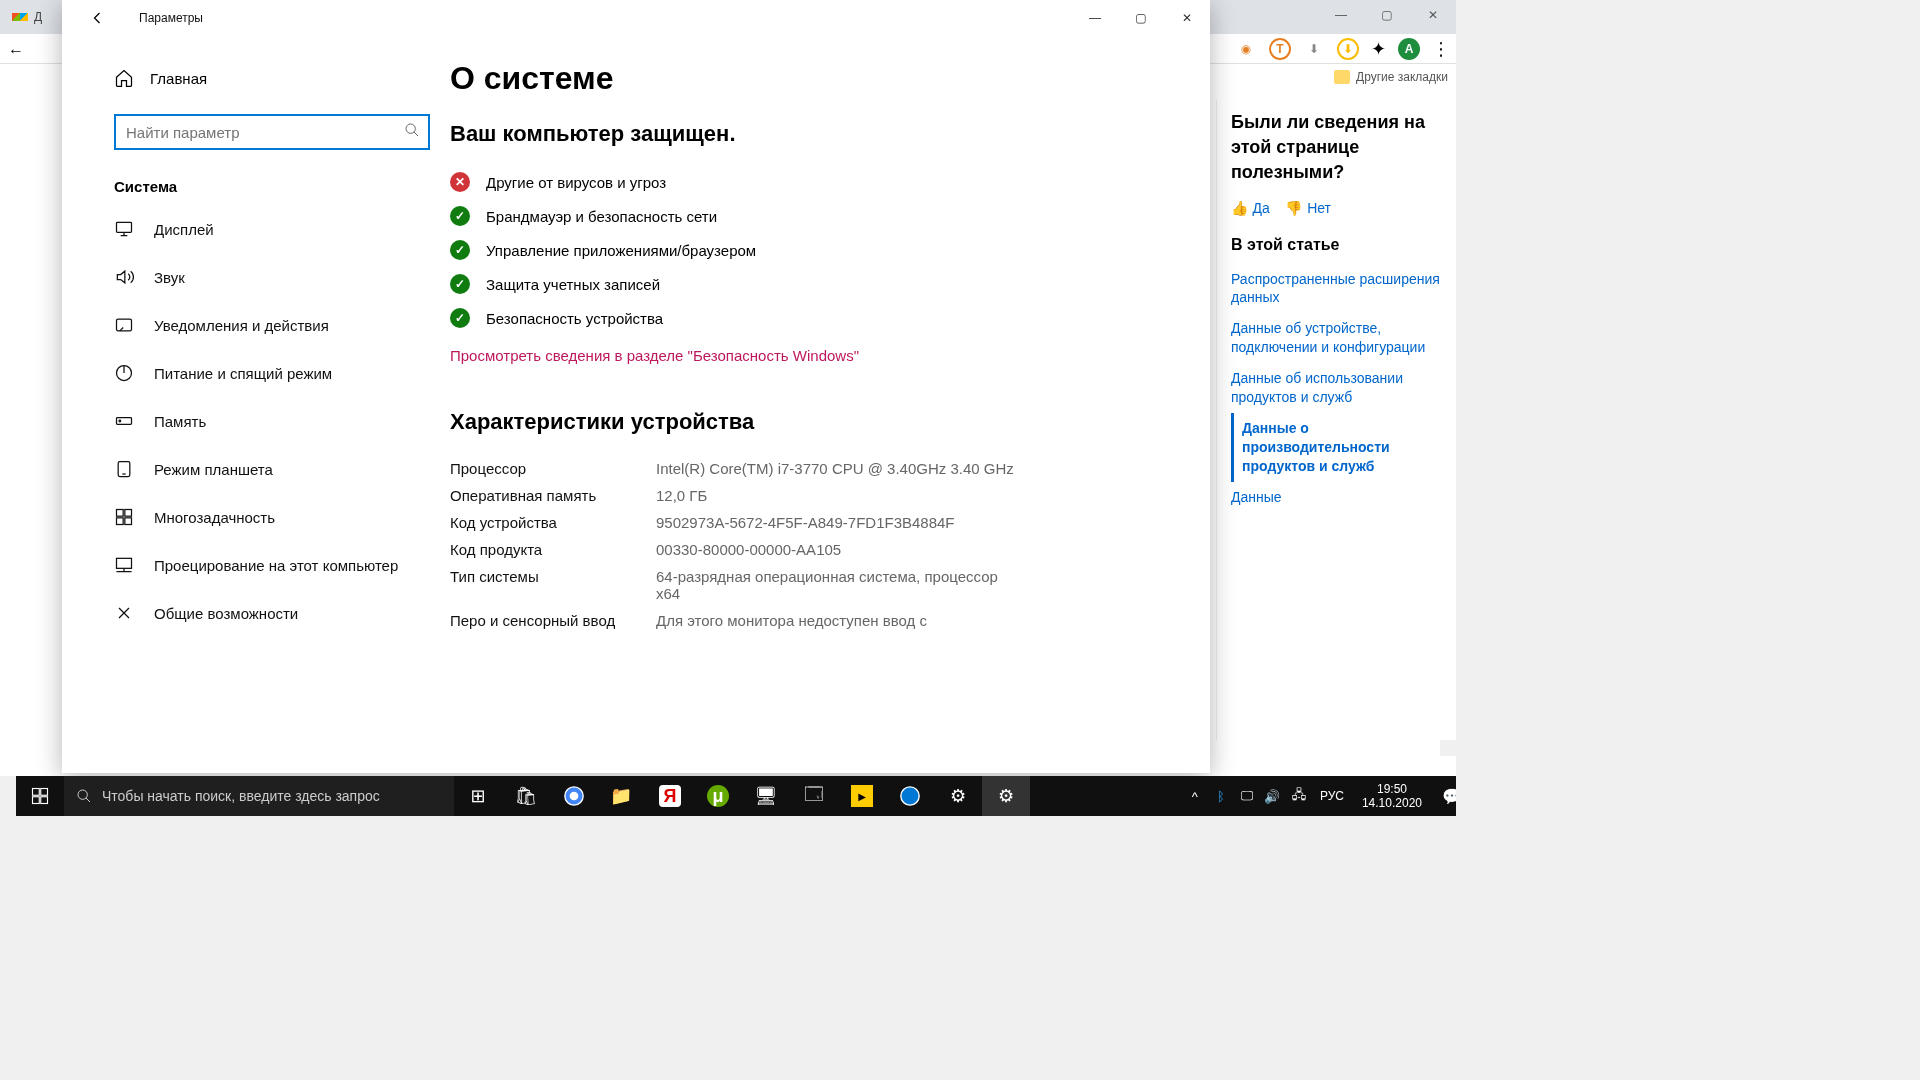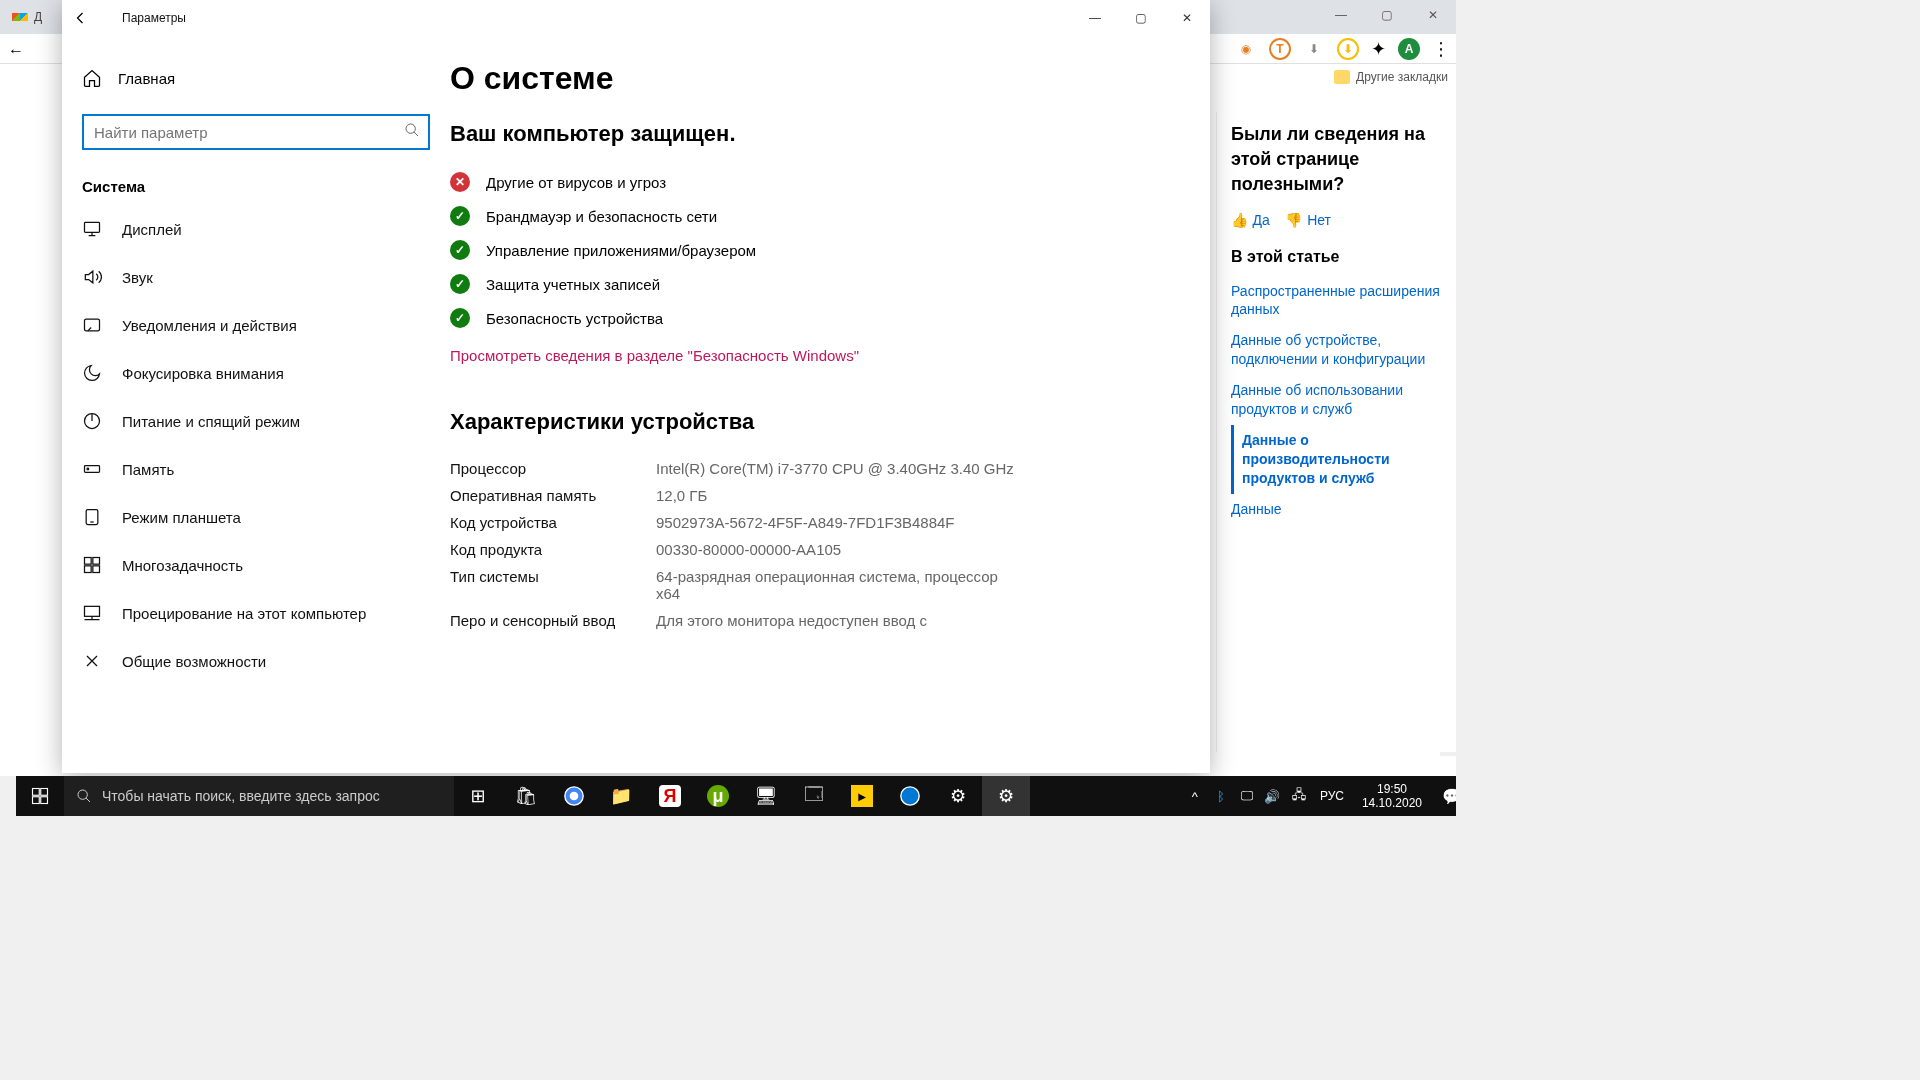--- a/index.html
+++ b/index.html
@@ -14,28 +14,28 @@
 .titlebar-btns-bg { position:absolute; right:0; top:0; display:flex; }
 .tbtn-bg { width:46px; height:30px; display:flex; align-items:center; justify-content:center; color:#555; font-size:12px; }
 .browser-right-icons { position:absolute; right:6px; top:38px; display:flex; align-items:center; gap:12px; }
 .circ { width:22px; height:22px; border-radius:50%; display:flex; align-items:center; justify-content:center; font-size:12px; }
 .avatar-a { background:#1e8e3e; color:#fff; font-weight:600; }
 .bookmarks-bar-bg { position:absolute; right:8px; top:70px; font-size:12px; color:#555; display:flex; align-items:center; gap:6px; }
 .folder-ic { width:16px; height:14px; background:#ffd869; border-radius:2px; }
 
 
 .settings-window { position:absolute; left:62px; top:0; width:1148px; height:773px; background:#fff; box-shadow:0 4px 24px rgba(0,0,0,.3); display:flex; flex-direction:column; }
-.settings-titlebar { height:36px; display:flex; align-items:center; padding-left:8px; }
+.settings-titlebar { height:36px; display:flex; align-items:center; padding-left:25px; }
 .settings-back { width:20px; height:20px; display:flex; align-items:center; justify-content:center; cursor:pointer; }
 .settings-title { margin-left:32px; font-size:12px; color:#111; }
 .settings-winbtns { margin-left:auto; display:flex; }
 .settings-winbtns .wbtn { width:46px; height:30px; display:flex; align-items:center; justify-content:center; font-size:12px; color:#333; cursor:pointer; }
 
 .settings-body { display:flex; flex:1; overflow:hidden; }
-.sidebar { width:388px; padding-top:24px; overflow-y:auto; }
+.sidebar { width:388px; padding-top:24px; overflow-y:auto;padding-left:32px; }
 .home-row { display:flex; align-items:center; gap:16px; padding:8px 20px; font-size:15px; cursor:pointer; }
 .home-row svg { width:20px; height:20px; }
 .search-wrap { margin:18px 20px 0 20px; }
 .search-input { width:100%; height:36px; border:2px solid #0078d4; padding:0 32px 0 10px; font-size:15px; outline:none; }
 .search-wrap { position:relative; }
 .search-ic { position:absolute; right:10px; top:50%; transform:translateY(-50%); color:#666; }
 .cat-label { padding:28px 20px 10px 20px; font-size:15px; font-weight:600; }
 .side-item { display:flex; align-items:center; gap:20px; padding:14px 20px; font-size:15px; color:#111; cursor:pointer; }
 .side-item svg { width:20px; height:20px; flex:none; }
 
@@ -46,21 +46,21 @@
 .badge { width:20px; height:20px; border-radius:50%; display:flex; align-items:center; justify-content:center; color:#fff; font-size:12px; font-weight:bold; flex:none; }
 .badge.ok { background:#107c10; }
 .badge.bad { background:#d13438; }
 .link { color:#be185d; font-size:15px; margin-top:12px; display:inline-block; max-width:460px; cursor:pointer; }
 .specs-head { font-size:22px; font-weight:600; margin:44px 0 20px 0; }
 .spec-row { display:flex; padding:5px 0; font-size:15px; }
 .spec-label { width:206px; flex:none; color:#111; }
 .spec-val { color:#666; max-width:360px; }
 
 
-.docs-right { position:absolute; right:0; top:112px; width:240px; padding:10px 14px; font-size:14px; background:#fff; border-left:1px solid #eee; height:640px; }
+.docs-right { position:absolute; right:0; top:100px; width:240px; padding:10px 14px; font-size:14px; background:#fff; border-left:1px solid #eee; height:640px; }
 .docs-q { font-size:18px; font-weight:600; line-height:1.4; margin-bottom:14px; }
 .yn { display:flex; gap:16px; align-items:center; margin-bottom:20px; color:#0066cc; }
 .yn span { display:flex; align-items:center; gap:4px; cursor:pointer; }
 .docs-sec { font-size:16px; font-weight:600; margin-bottom:10px; }
 .docs-link { color:#0066cc; padding:6px 0; line-height:1.35; cursor:pointer; display:block; }
 .docs-link.active { border-left:3px solid #0066cc; padding-left:8px; font-weight:600; }
 .scrollbar-bg { position:absolute; right:0; top:116px; width:16px; height:640px; background:#f0f0f0; }
 .scroll-thumb { position:absolute; right:2px; top:320px; width:12px; height:90px; background:#c0c0c0; }
 
 
@@ -175,26 +175,20 @@
         </div>
       <div class="side-item">
           <svg viewBox="0 0 24 24">
             <rect x="3" y="5" width="18" height="14" rx="2"></rect>
             <path d="M7 19l4-4"></path>
           </svg>
           <span>Уведомления и действия</span>
         </div>
       <div class="side-item">
           <svg viewBox="0 0 24 24">
-            <path d="M21 13A9 9 0 1111 3a7 7 0 0010 10z"></path>
-          </svg>
-          <span>Фокусировка внимания</span>
-        </div>
-      <div class="side-item">
-          <svg viewBox="0 0 24 24">
             <circle cx="12" cy="12" r="9"></circle>
             <path d="M12 3v9"></path>
           </svg>
           <span>Питание и спящий режим</span>
         </div>
       <div class="side-item">
           <svg viewBox="0 0 24 24">
             <rect x="3" y="8" width="18" height="8" rx="1"></rect>
             <circle cx="7" cy="12" r="1"></circle>
           </svg>

